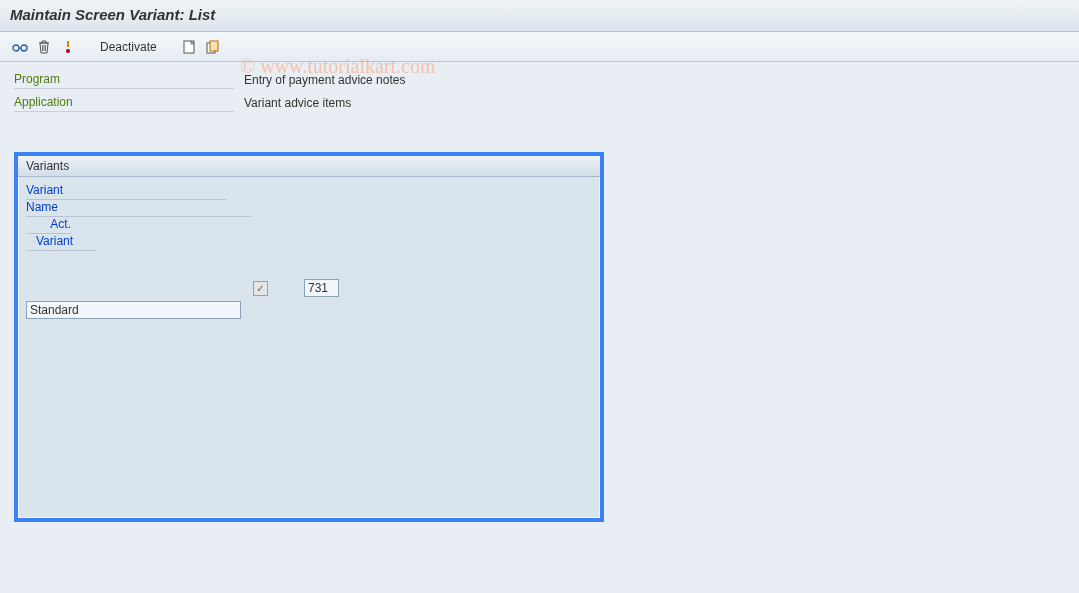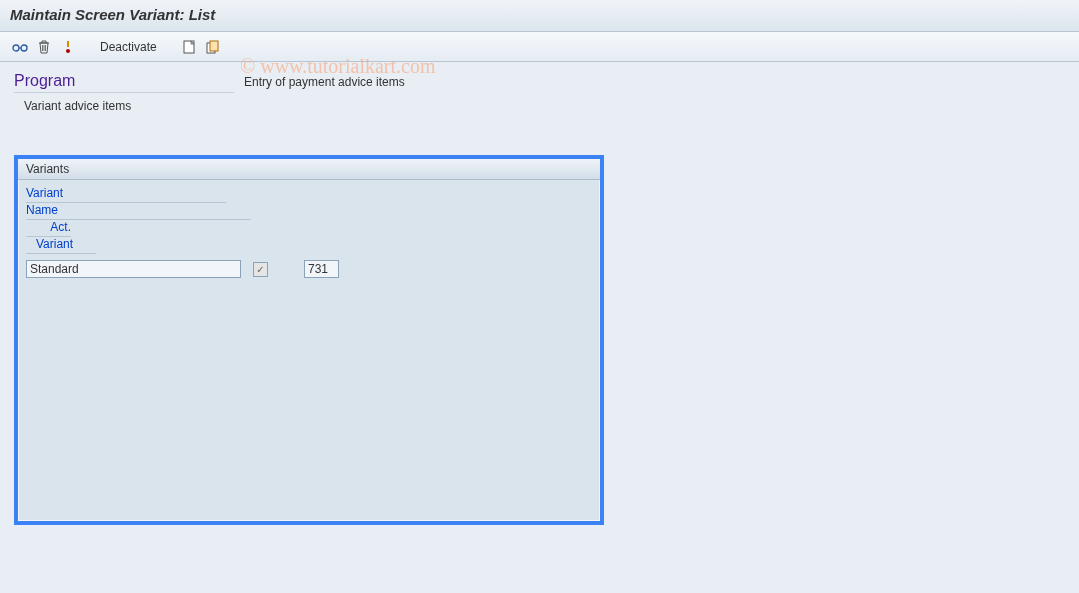--- a/index.html
+++ b/index.html
@@ -58,22 +58,22 @@
     .content {
       padding: 10px 14px;
     }
     .info-row {
       display: flex;
       align-items: center;
       margin-bottom: 6px;
     }
     .info-label {
       width: 220px;
-      font-size: 16px;
-      color: #4c1d95;
+      font-size: 12px;
+      color: #4d7c0f;
       border-bottom: 1px solid #c5d0da;
       padding-bottom: 2px;
     }
     .info-value {
       font-size: 12px;
       color: #333;
       padding-left: 10px;
       padding-bottom: 2px;
     }
     .variants-panel {
@@ -116,21 +116,21 @@
       font-family: inherit;
       font-size: 12px;
       background: #f2f6fa;
       border: 1px solid #8ba3b8;
       padding: 1px 3px;
       color: #333;
       height: 18px;
     }
     .cell-variant { width: 190px; margin-right:10px; }
     .cell-variant input { width: 50px; }
-    .cell-name { width: 225px; }
+    .cell-name { width: 225px; margin-top: 44px; }
     .cell-name input { width: 215px; }
     .cell-act { width: 45px; display:flex; justify-content:flex-start; padding-left:2px; }
     .cell-release { width: 70px; padding-left: 8px; }
     .cell-release input { width: 35px; }
     .checkbox {
       width: 15px;
       height: 15px;
       background: #e5e5e5;
       border: 1px solid #8ba3b8;
       display: inline-flex;
@@ -196,23 +196,24 @@
     <svg width="14" height="14" viewBox="0 0 14 14">
         <rect x="1" y="3" width="8" height="10" fill="#fff" stroke="#555" stroke-width="1"></rect>
         <rect x="4" y="1" width="8" height="10" fill="#ffe0b0" stroke="#b07000" stroke-width="1"></rect>
       </svg>
   </span>
 </div>
 
 <div class="content">
   <div class="info-row">
     <div class="info-label">Program</div>
-    <div class="info-value">Entry of payment advice items</div>
+    <div class="info-value">Entry of payment advice notes</div>
   </div>
   <div class="info-row">
+    <div class="info-label">Application</div>
     <div class="info-value">Variant advice items</div>
   </div>
 
   <div class="variants-panel">
     <div class="variants-header">Variants</div>
     <div class="variants-cols">
       <div class="col-header col-variant">Variant</div>
       <div class="col-header col-name">Name</div>
       <div class="col-header col-act">Act.</div>
       <div class="col-header col-release">Variant</div>

